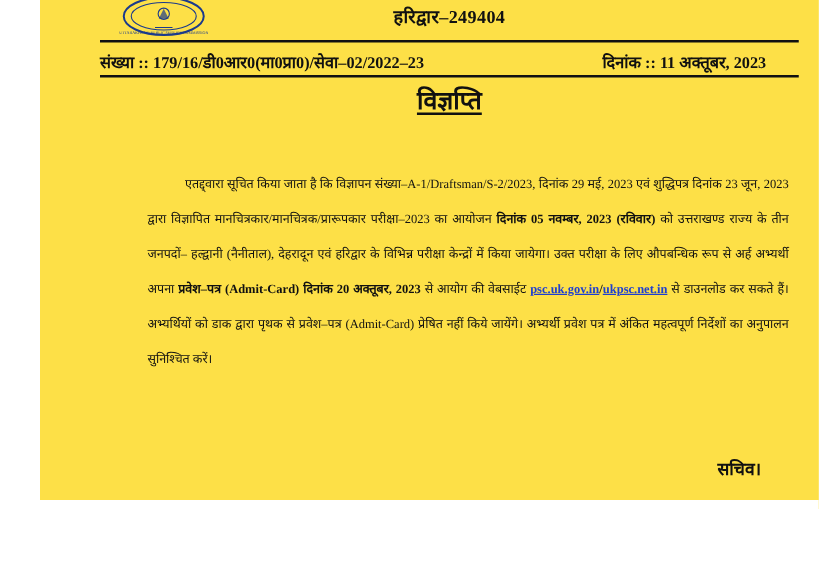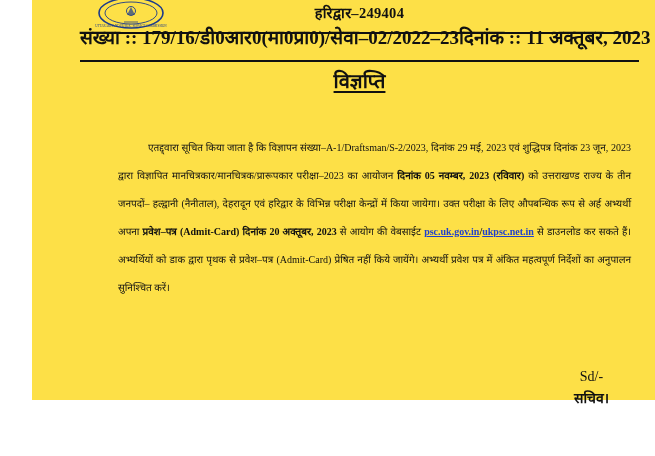--- a/index.html
+++ b/index.html
@@ -52,25 +52,25 @@
     right: 48px;
     top: 32px;
     height: 2px;
     background: #111111;
   }
   
   .ref-row {
     position: absolute;
     left: 48px;
     right: 48px;
-    top: 24px;
+    top: 40px;
     display: flex;
     justify-content: space-between;
     align-items: center;
-    font-size: 19px;
+    font-size: 13px;
     font-weight: 700;
   }
   .ref-row .ref-left { white-space: nowrap; }
   .ref-row .ref-right { white-space: nowrap; padding-right: 26px; }
   .hr-second {
     position: absolute;
     left: 48px;
     right: 48px;
     top: 60px;
     height: 2px;
@@ -162,17 +162,16 @@
 
   <div class="title-block">
     <div class="doc-title">विज्ञप्ति</div>
   </div>
 
   <div class="body-wrap">
     <p class="para"><span>एतद्द्वारा सूचित किया जाता है कि विज्ञापन संख्या–A-1/Draftsman/S-2/2023, दिनांक 29 मई, 2023 एवं शुद्धिपत्र दिनांक 23 जून, 2023 द्वारा विज्ञापित मानचित्रकार/मानचित्रक/प्रारूपकार परीक्षा–2023 का आयोजन </span><span class="b">दिनांक 05 नवम्बर, 2023 (रविवार)</span><span> को उत्तराखण्ड राज्य के तीन जनपदों– हल्द्वानी (नैनीताल), देहरादून एवं हरिद्वार के विभिन्न परीक्षा केन्द्रों में किया जायेगा। उक्त परीक्षा के लिए औपबन्धिक रूप से अर्ह अभ्यर्थी अपना </span><span class="b">प्रवेश–पत्र (Admit-Card) दिनांक 20 अक्तूबर, 2023</span><span> से आयोग की वेबसाईट </span><a class="link" href="#">psc.uk.gov.in</a><span class="b">/</span><a class="link" href="#">ukpsc.net.in</a><span> से डाउनलोड कर सकते हैं। अभ्यर्थियों को डाक द्वारा पृथक से प्रवेश–पत्र (Admit-Card) प्रेषित नहीं किये जायेंगे। अभ्यर्थी प्रवेश पत्र में अंकित महत्वपूर्ण निर्देशों का अनुपालन सुनिश्चित करें।</span></p>
   </div>
 
   <div class="sign-block">
-    <div class="sign-sd">Sd/-</div>
     <div class="sign-desig">सचिव।</div>
   </div>
 
 </div>
 
 </body></html>

